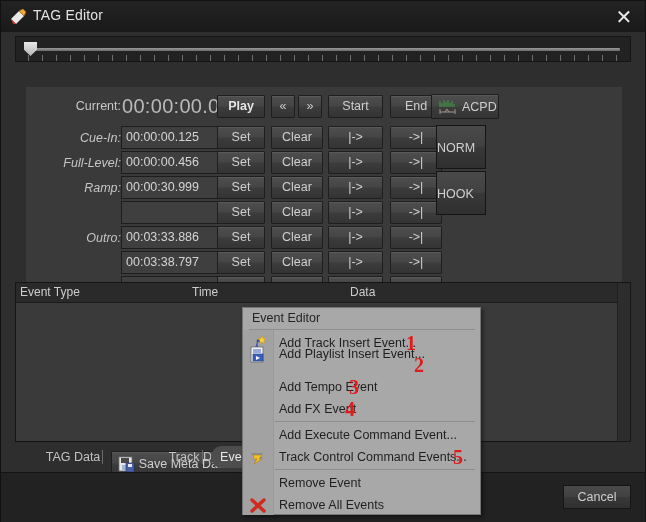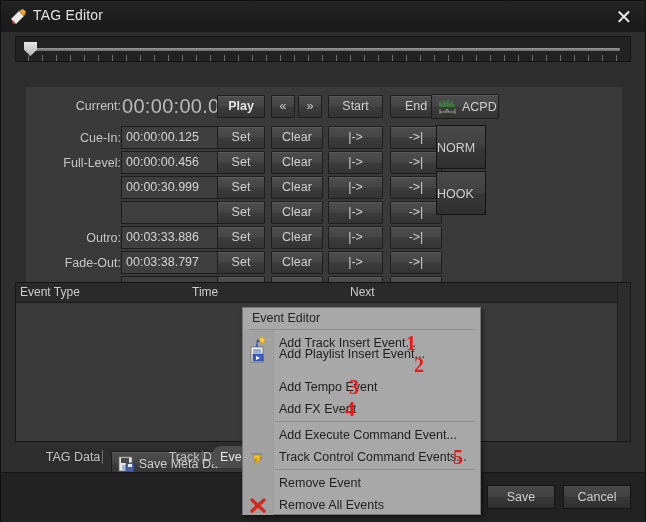--- a/index.html
+++ b/index.html
@@ -30,21 +30,21 @@
   #slider-thumb{position:absolute;left:8px;top:5px;width:13px;height:14px;
     background:linear-gradient(180deg,#e8e8e8,#b5b5b5);
     clip-path:polygon(0 0,100% 0,100% 55%,50% 100%,0 55%);cursor:pointer;}
   #slider-ticks{position:absolute;left:12px;top:18px;width:594px;height:6px;
     background-image:repeating-linear-gradient(90deg,#6e6e6e 0px,#6e6e6e 1px,transparent 1px,transparent 14px);}
 
   
   #fields-panel{position:absolute;left:25px;top:55px;width:596px;height:225px;background:#3a3a3a;}
 
   .row{position:absolute;left:0;height:24px;}
-  .flabel{position:absolute;width:95px;text-align:right;font-size:12.5px;color:#c6c6c6;line-height:24px;}
+  .flabel{position:absolute;width:95px;text-align:right;font-size:12.5px;color:#c6c6c6;line-height:24px;font-style:italic;}
   .ftext{position:absolute;left:62px;top:0;width:105px;height:23px;background:#3f3f3f;
     border:1px solid #1d1d1d;box-sizing:border-box;color:#d4d4d4;font-size:12.5px;
     line-height:21px;padding-left:4px;font-family:"Liberation Sans",sans-serif;}
   #cur-label{position:absolute;left:-33px;top:0;width:95px;text-align:right;font-size:12.5px;color:#c6c6c6;line-height:26px;}
   #cur-value{position:absolute;left:63px;top:-1px;font-size:20px;color:#b9b9b9;line-height:28px;letter-spacing:.3px;}
 
   
   .btn{position:absolute;box-sizing:border-box;
     background:linear-gradient(180deg,#4e4e4e 0%,#454545 48%,#3c3c3c 52%,#343434 100%);
     border:1px solid #1e1e1e;border-radius:1px;color:#cfcfcf;font-size:12.5px;
@@ -172,20 +172,21 @@
           </div>
           <div class="row" style="top: 64px; left: 33px; width: 420px;">
             <div class="flabel" style="left: -33px;">Full-Level:</div>
             <div class="ftext">00:00:00.456</div>
             <div class="btn small" style="left: 158px; top: 0px; width: 48px;">Set</div>
             <div class="btn small" style="left: 212px; top: 0px; width: 52px;">Clear</div>
             <div class="btn small" style="left: 269px; top: 0px; width: 55px;">|-&gt;</div>
             <div class="btn small" style="left: 331px; top: 0px; width: 52px;">-&gt;|</div>
           </div>
           <div class="row" style="top: 89px; left: 33px; width: 420px;">
+            <div class="flabel" style="left: -33px;">Ramp:</div>
             <div class="ftext">00:00:30.999</div>
             <div class="btn small" style="left: 158px; top: 0px; width: 48px;">Set</div>
             <div class="btn small" style="left: 212px; top: 0px; width: 52px;">Clear</div>
             <div class="btn small" style="left: 269px; top: 0px; width: 55px;">|-&gt;</div>
             <div class="btn small" style="left: 331px; top: 0px; width: 52px;">-&gt;|</div>
           </div>
           <div class="row" style="top: 114px; left: 33px; width: 420px;">
             <div class="ftext"></div>
             <div class="btn small" style="left: 158px; top: 0px; width: 48px;">Set</div>
             <div class="btn small" style="left: 212px; top: 0px; width: 52px;">Clear</div>
@@ -194,21 +195,20 @@
           </div>
           <div class="row" style="top: 139px; left: 33px; width: 420px;">
             <div class="flabel" style="left: -33px;">Outro:</div>
             <div class="ftext">00:03:33.886</div>
             <div class="btn small" style="left: 158px; top: 0px; width: 48px;">Set</div>
             <div class="btn small" style="left: 212px; top: 0px; width: 52px;">Clear</div>
             <div class="btn small" style="left: 269px; top: 0px; width: 55px;">|-&gt;</div>
             <div class="btn small" style="left: 331px; top: 0px; width: 52px;">-&gt;|</div>
           </div>
           <div class="row" style="top: 164px; left: 33px; width: 420px;">
-            <div class="flabel" style="left: -33px;">Fade-Out:</div>
             <div class="ftext">00:03:38.797</div>
             <div class="btn small" style="left: 158px; top: 0px; width: 48px;">Set</div>
             <div class="btn small" style="left: 212px; top: 0px; width: 52px;">Clear</div>
             <div class="btn small" style="left: 269px; top: 0px; width: 55px;">|-&gt;</div>
             <div class="btn small" style="left: 331px; top: 0px; width: 52px;">-&gt;|</div>
           </div>
           <div class="row" style="top: 189px; left: 33px; width: 420px;">
             <div class="flabel" style="left: -33px;">Next:</div>
             <div class="ftext">00:03:39.814</div>
             <div class="btn small" style="left: 158px; top: 0px; width: 48px;">Set</div>
@@ -229,21 +229,21 @@
       <div id="mode-buttons">
           <div class="bigbtn" style="left: 410px; top: 38px;">NORM</div>
           <div class="bigbtn" style="left: 410px; top: 84px;">HOOK</div>
         </div>
     </div>
 
     <div id="list-wrap">
       <div id="list-head">
         <div class="hcell" style="left:172px;width:150px;">Time</div>
         <div class="hcell" style="left:0;width:200px;">Event Type</div>
-        <div class="hcell" style="left:330px;width:180px;">Next</div>
+        <div class="hcell" style="left:330px;width:180px;">Data</div>
       </div>
       <div id="list-rows"></div>
       <div id="list-scroll"></div>
 
       <div id="savemeta" class="btn">
         <svg id="savemeta-ico" viewBox="0 0 17 17">
           <rect x="1" y="1" width="13" height="14" fill="#e6e6e6" stroke="#707070" stroke-width="0.8"></rect>
           <rect x="3" y="2" width="8" height="5" fill="#4a4a4a"></rect>
           <rect x="4" y="9" width="7" height="5" fill="#9fb8d8"></rect>
           <rect x="8" y="7" width="8" height="9" fill="#4a5fa8" stroke="#2b3a6b" stroke-width="0.7"></rect>
@@ -255,21 +255,20 @@
 
     <div id="tabstrip">
         <div class="tab" style="left: 23px; width: 70px;">TAG Data</div>
         <div class="tabsep" style="left: 87px;"></div>
         <div class="tab" style="left: 96px; width: 82px; margin-left: 47px;">Track Data</div>
         <div class="tabsep" style="left: 187px;"></div>
         <div class="tab active" style="left: 196px; width: 80px;">Event Data</div>
       </div>
 
     <div id="footer">
-      <div class="fbtn" style="left:486px;top:12px;">Save</div>
       <div class="fbtn" style="left:562px;top:12px;">Cancel</div>
     </div>
 
   </div>
 
   <div id="ctxmenu">
     <div id="ctx-title">Event Editor</div>
     <div id="ctx-title-rule"></div>
     <div id="ctx-gutter"></div>
     <div id="ctx-items">

